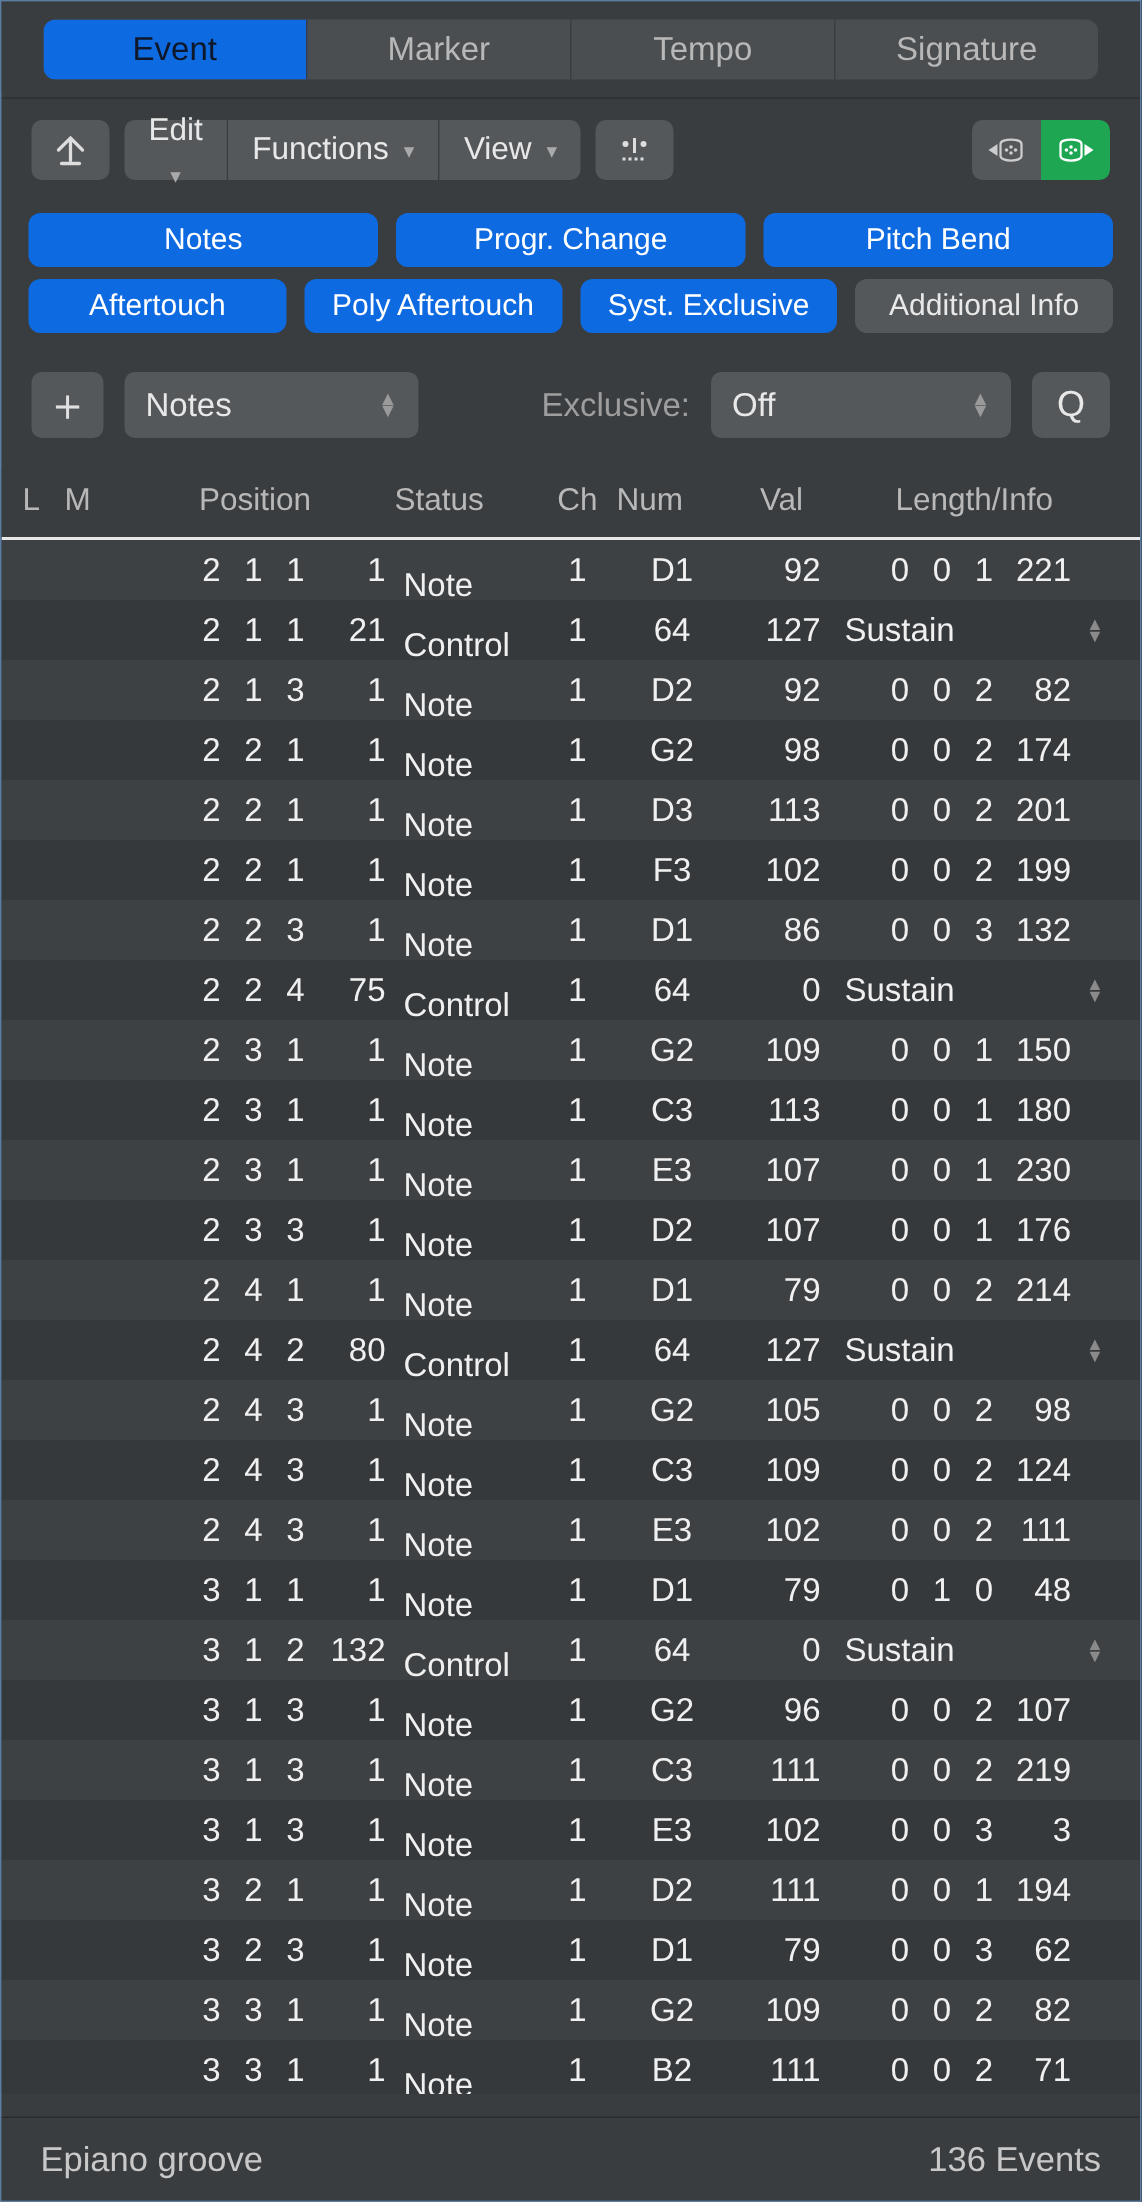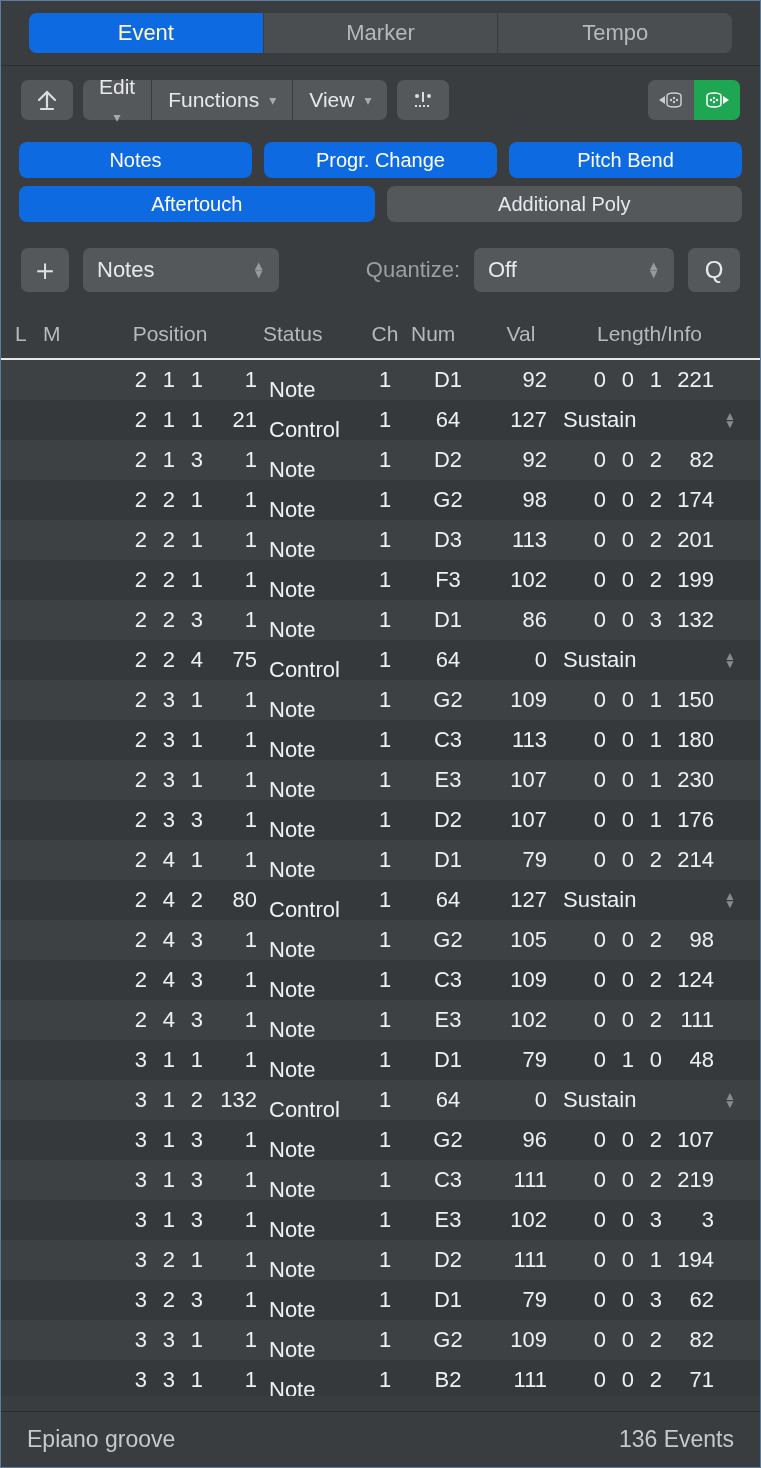--- a/index.html
+++ b/index.html
@@ -33,21 +33,21 @@
     flex: 1;
     display: flex;
     align-items: center;
     justify-content: center;
     color: #b8b8b8;
     font-size: 22px;
     border-right: 1px solid #3a3d40;
     cursor: pointer;
   }
   .seg .tab:last-child { border-right: none; }
-  .seg .tab.active { background: #0e6ae0; color: #fef9c3; }
+  .seg .tab.active { background: #0e6ae0; color: #0f172a; }
   .divider {
     height: 1px;
     background: #2d2f31;
     margin: 4px 0 0 0;
   }
   
   .toolbar {
     display: flex;
     align-items: center;
     gap: 10px;
@@ -193,20 +193,21 @@
   svg { display:block; }
 </style>
 </head>
 <body>
 
 <div class="top-tabs">
   <div class="seg">
     <div class="tab active">Event</div>
     <div class="tab">Marker</div>
     <div class="tab">Tempo</div>
+    <div class="tab">Signature</div>
   </div>
 </div>
 <div class="divider"></div>
 
 <div class="toolbar">
   <button class="btn icon">
     <svg width="22" height="22" viewBox="0 0 22 22">
         <path d="M3 11 L11 3 L19 11 M11 3 L11 18 M5 20 L17 20" stroke="#ddd" stroke-width="2.2" fill="none" stroke-linecap="round"></path>
       </svg>
   </button>
@@ -258,36 +259,38 @@
 </div>
 
 <div class="filters">
   <div class="filter-row">
     <div class="chip">Notes</div>
     <div class="chip">Progr. Change</div>
     <div class="chip">Pitch Bend</div>
   </div>
   <div class="filter-row">
     <div class="chip">Aftertouch</div>
-    <div class="chip inactive">Additional Poly</div>
+    <div class="chip">Poly Aftertouch</div>
+    <div class="chip">Syst. Exclusive</div>
+    <div class="chip inactive">Additional Info</div>
   </div>
 </div>
 
 <div class="create-row">
   <div class="add-btn">
       <span>＋</span>
     </div>
   <div class="sel notes">
     <span>Notes</span>
     <span class="updown">
         <span>▲</span>
         <span>▼</span>
       </span>
   </div>
-  <span class="q-label">Quantize:</span>
+  <span class="q-label">Exclusive:</span>
   <div class="sel quant">
     <span>Off</span>
     <span class="updown">
         <span>▲</span>
         <span>▼</span>
       </span>
   </div>
   <div class="q-btn">Q</div>
 </div>
 

